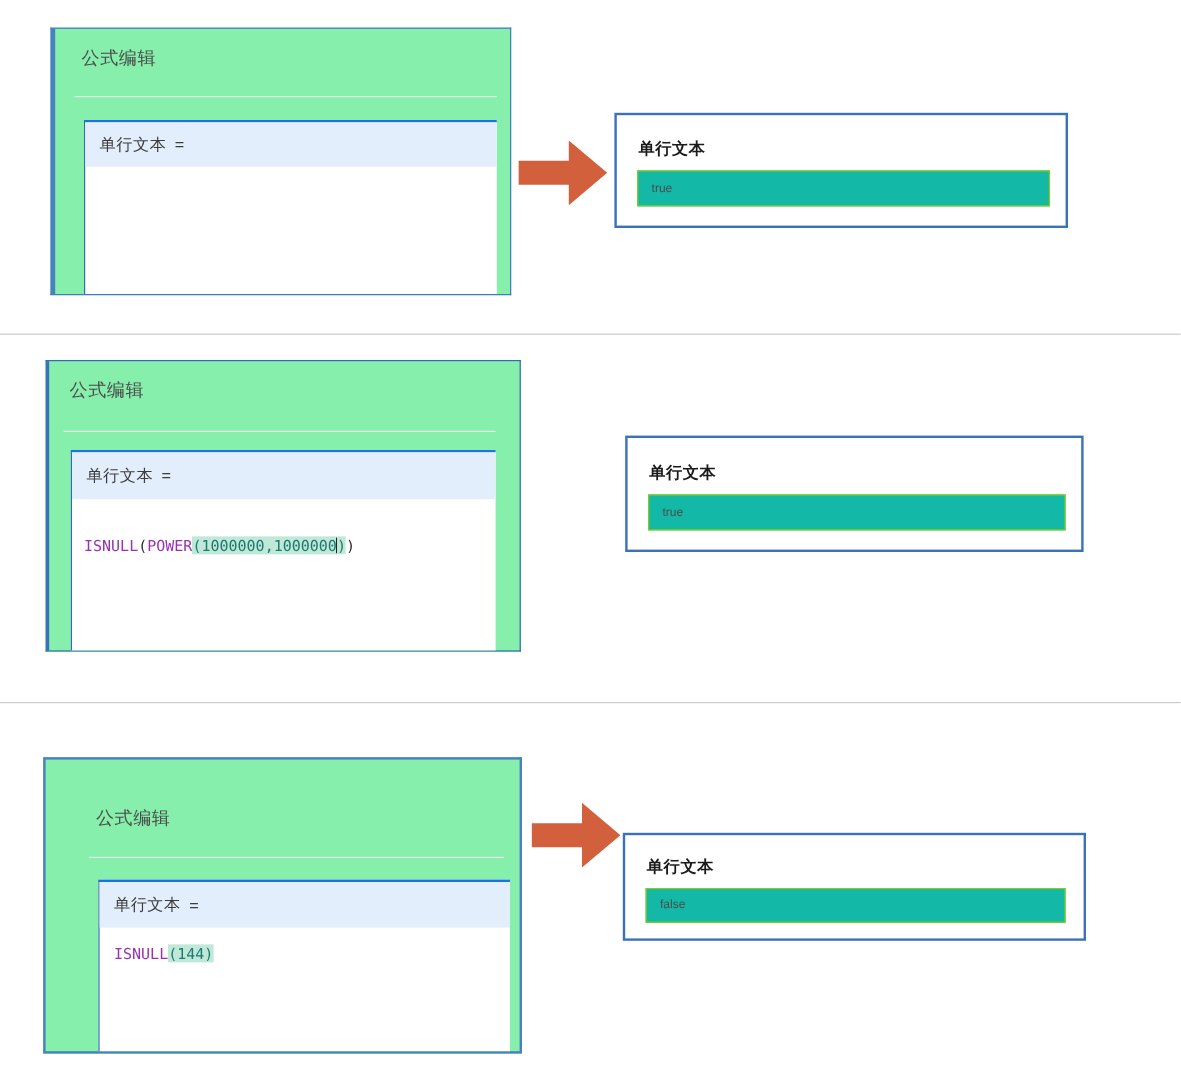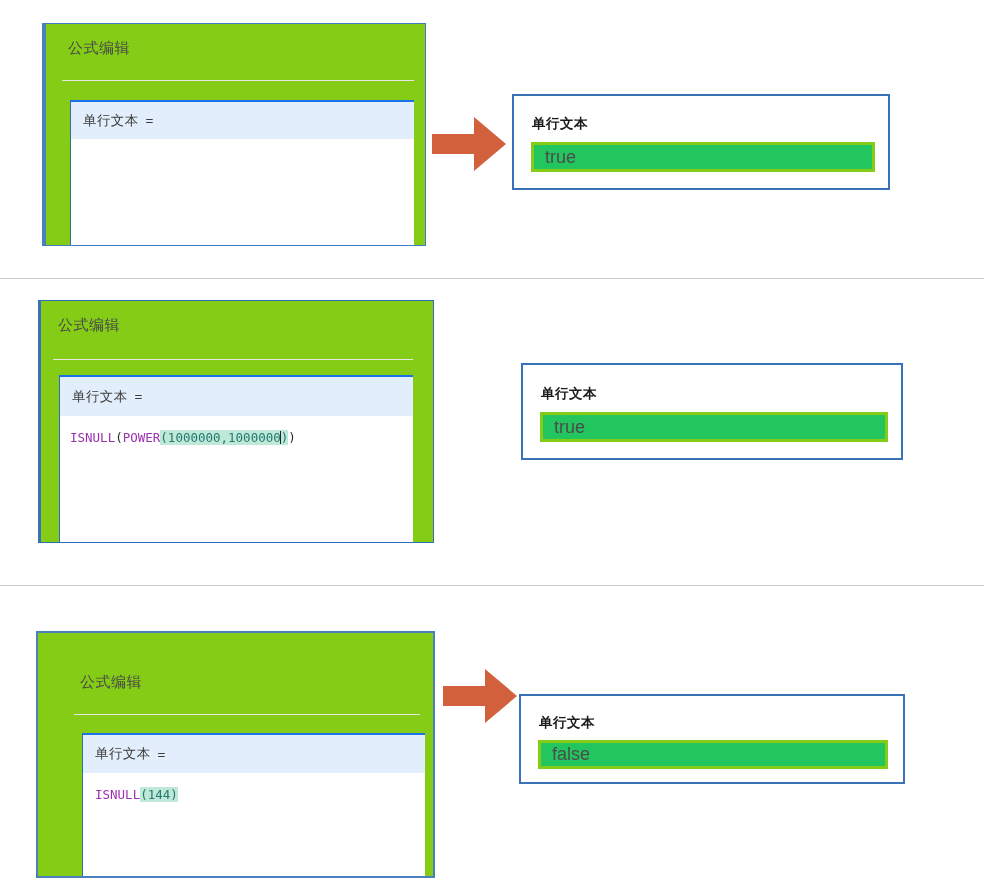--- a/index.html
+++ b/index.html
@@ -26,21 +26,21 @@
     left: 0;
     width: 984px;
     height: 1px;
     background: #c9ccce;
   }
 
   
   .formula-card {
     position: absolute;
     box-sizing: border-box;
-    background: #84cc16;
+    background: #86efac;
   }
   .formula-card.variant-a {
     border: 1px solid #3f7cc4;
     border-left: 4px solid #4a80bd;
   }
   .formula-card.variant-b {
     border: 1px solid #2f6db5;
     border-left: 3px solid #3a72b8;
   }
   .formula-card.variant-c {
@@ -117,26 +117,26 @@
     position: absolute;
     font-size: 13.5px;
     font-weight: bold;
     color: #1a1a1a;
     letter-spacing: 0.5px;
     white-space: nowrap;
   }
   .result-input {
     position: absolute;
     box-sizing: border-box;
-    border: 3px solid #84cc16;
-    background: #22c55e;
+    border: 1px solid #84cc16;
+    background: #14b8a6;
     display: flex;
     align-items: center;
     padding-left: 11px;
-    font-size: 18px;
+    font-size: 10px;
     color: #4c4c4c;
     font-family: "Liberation Sans", sans-serif;
   }
 </style>
 </head>
 <body>
 
 <div class="section" style="top:0;height:278px;">
 
   <div class="formula-card variant-a" style="left:42px; top:23px; width:384px; height:223px;">
@@ -167,21 +167,21 @@
 
   <div class="formula-card variant-b" style="left:38px; top:21px; width:396px; height:243px;">
     <div class="card-title" style="left:17px; top:15px;">公式编辑</div>
     <div class="card-rule" style="left:12px; top:58px; width:360px;"></div>
 
     <div class="editor" style="left:18px; top:74px; width:354px; height:167px;">
       <div class="editor-header" style="height:39px;">
         <span>单行文本</span>
         <span style="margin-left:7px;">=</span>
       </div>
-      <div class="editor-body" style="padding-left:10px;"><span class="tok-fn">ISNULL</span><span class="tok-plain">(</span><span class="tok-fn">POWER</span><span class="tok-paren hl">(1000000,1000000</span><span class="caret"></span><span class="tok-paren hl">)</span><span class="tok-plain">)</span></div>
+      <div class="editor-body" style="padding-left:10px;margin-top:17px;"><span class="tok-fn">ISNULL</span><span class="tok-plain">(</span><span class="tok-fn">POWER</span><span class="tok-paren hl">(1000000,1000000</span><span class="caret"></span><span class="tok-paren hl">)</span><span class="tok-plain">)</span></div>
     </div>
   </div>
 
   <svg class="arrow" style="left:443px; top:390px;" width="74" height="54" viewBox="0 0 74 54">
     <polygon points="0,17 42,17 42,0 74,27 42,54 42,37 0,37" fill="#d2603d"></polygon>
   </svg>
 
   <div class="result-card" style="left:521px; top:84px; width:382px; height:97px;">
     <div class="result-label" style="left:18px; top:20px;">单行文本</div>
     <div class="result-input" style="left:17px; top:47px; width:348px; height:30px;">true</div>

